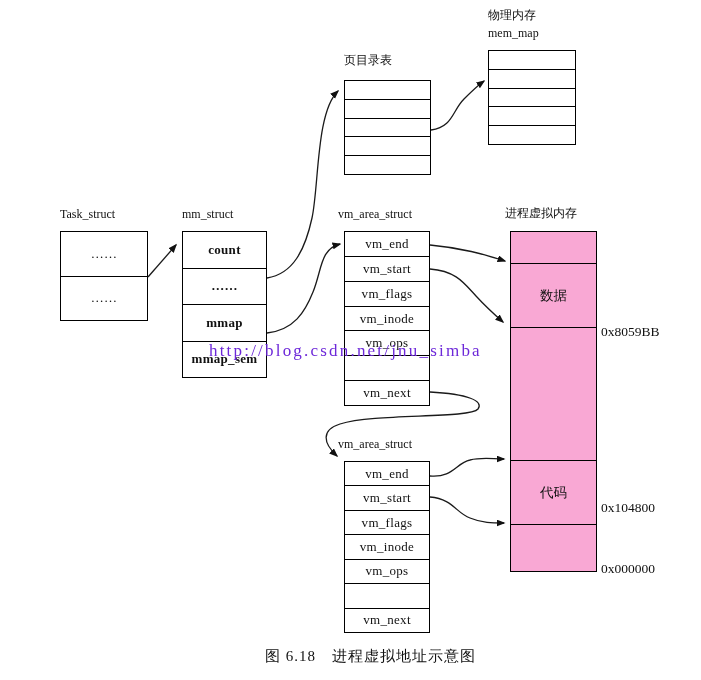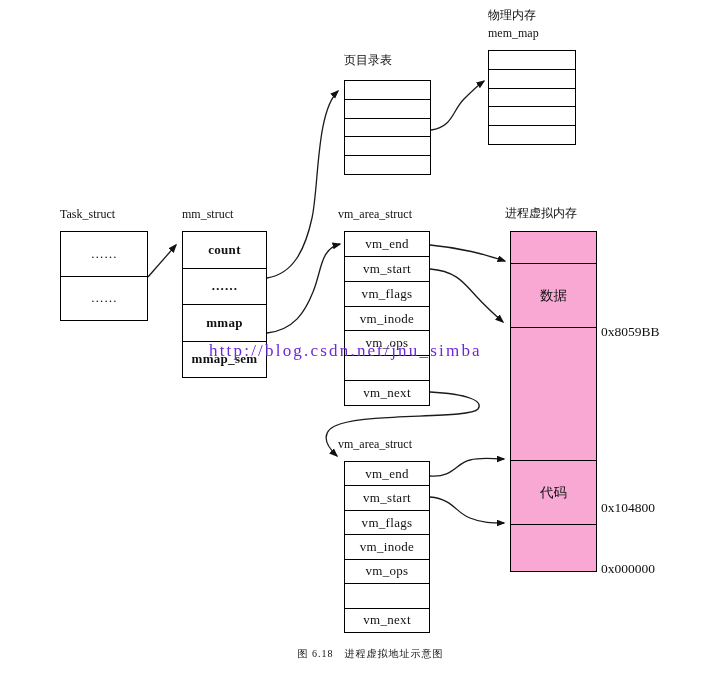--- a/index.html
+++ b/index.html
@@ -26,21 +26,21 @@
   .vmbox {
     position:absolute; left:510px; top:231px; width:87px; height:341px;
     border:1px solid #000; background:#f9a8d4; display:flex; flex-direction:column;
     z-index:1;
   }
   .vmbox .sec { border-bottom:1px solid #000; display:flex; align-items:center; justify-content:center; font-size:13.5px; }
   .vmbox .sec:last-child { border-bottom:none; }
   .addr { position:absolute; font-size:13.5px; white-space:nowrap; z-index:2; }
   #caption {
     position:absolute; left:0; right:0; top:647px; text-align:center;
-    font-size:10px; letter-spacing:1px; padding-left:40px; z-index:2;
+    font-size:15px; letter-spacing:1px; padding-left:40px; z-index:2;
   }
   #watermark {
     position:absolute; left:209px; top:341px; font-size:17px; letter-spacing:2.2px;
     color:#6d28d9; z-index:3; white-space:nowrap; pointer-events:none;
   }
   #arrows { position:absolute; left:0; top:0; z-index:4; pointer-events:none; }
 </style>
 </head>
 <body>
 

